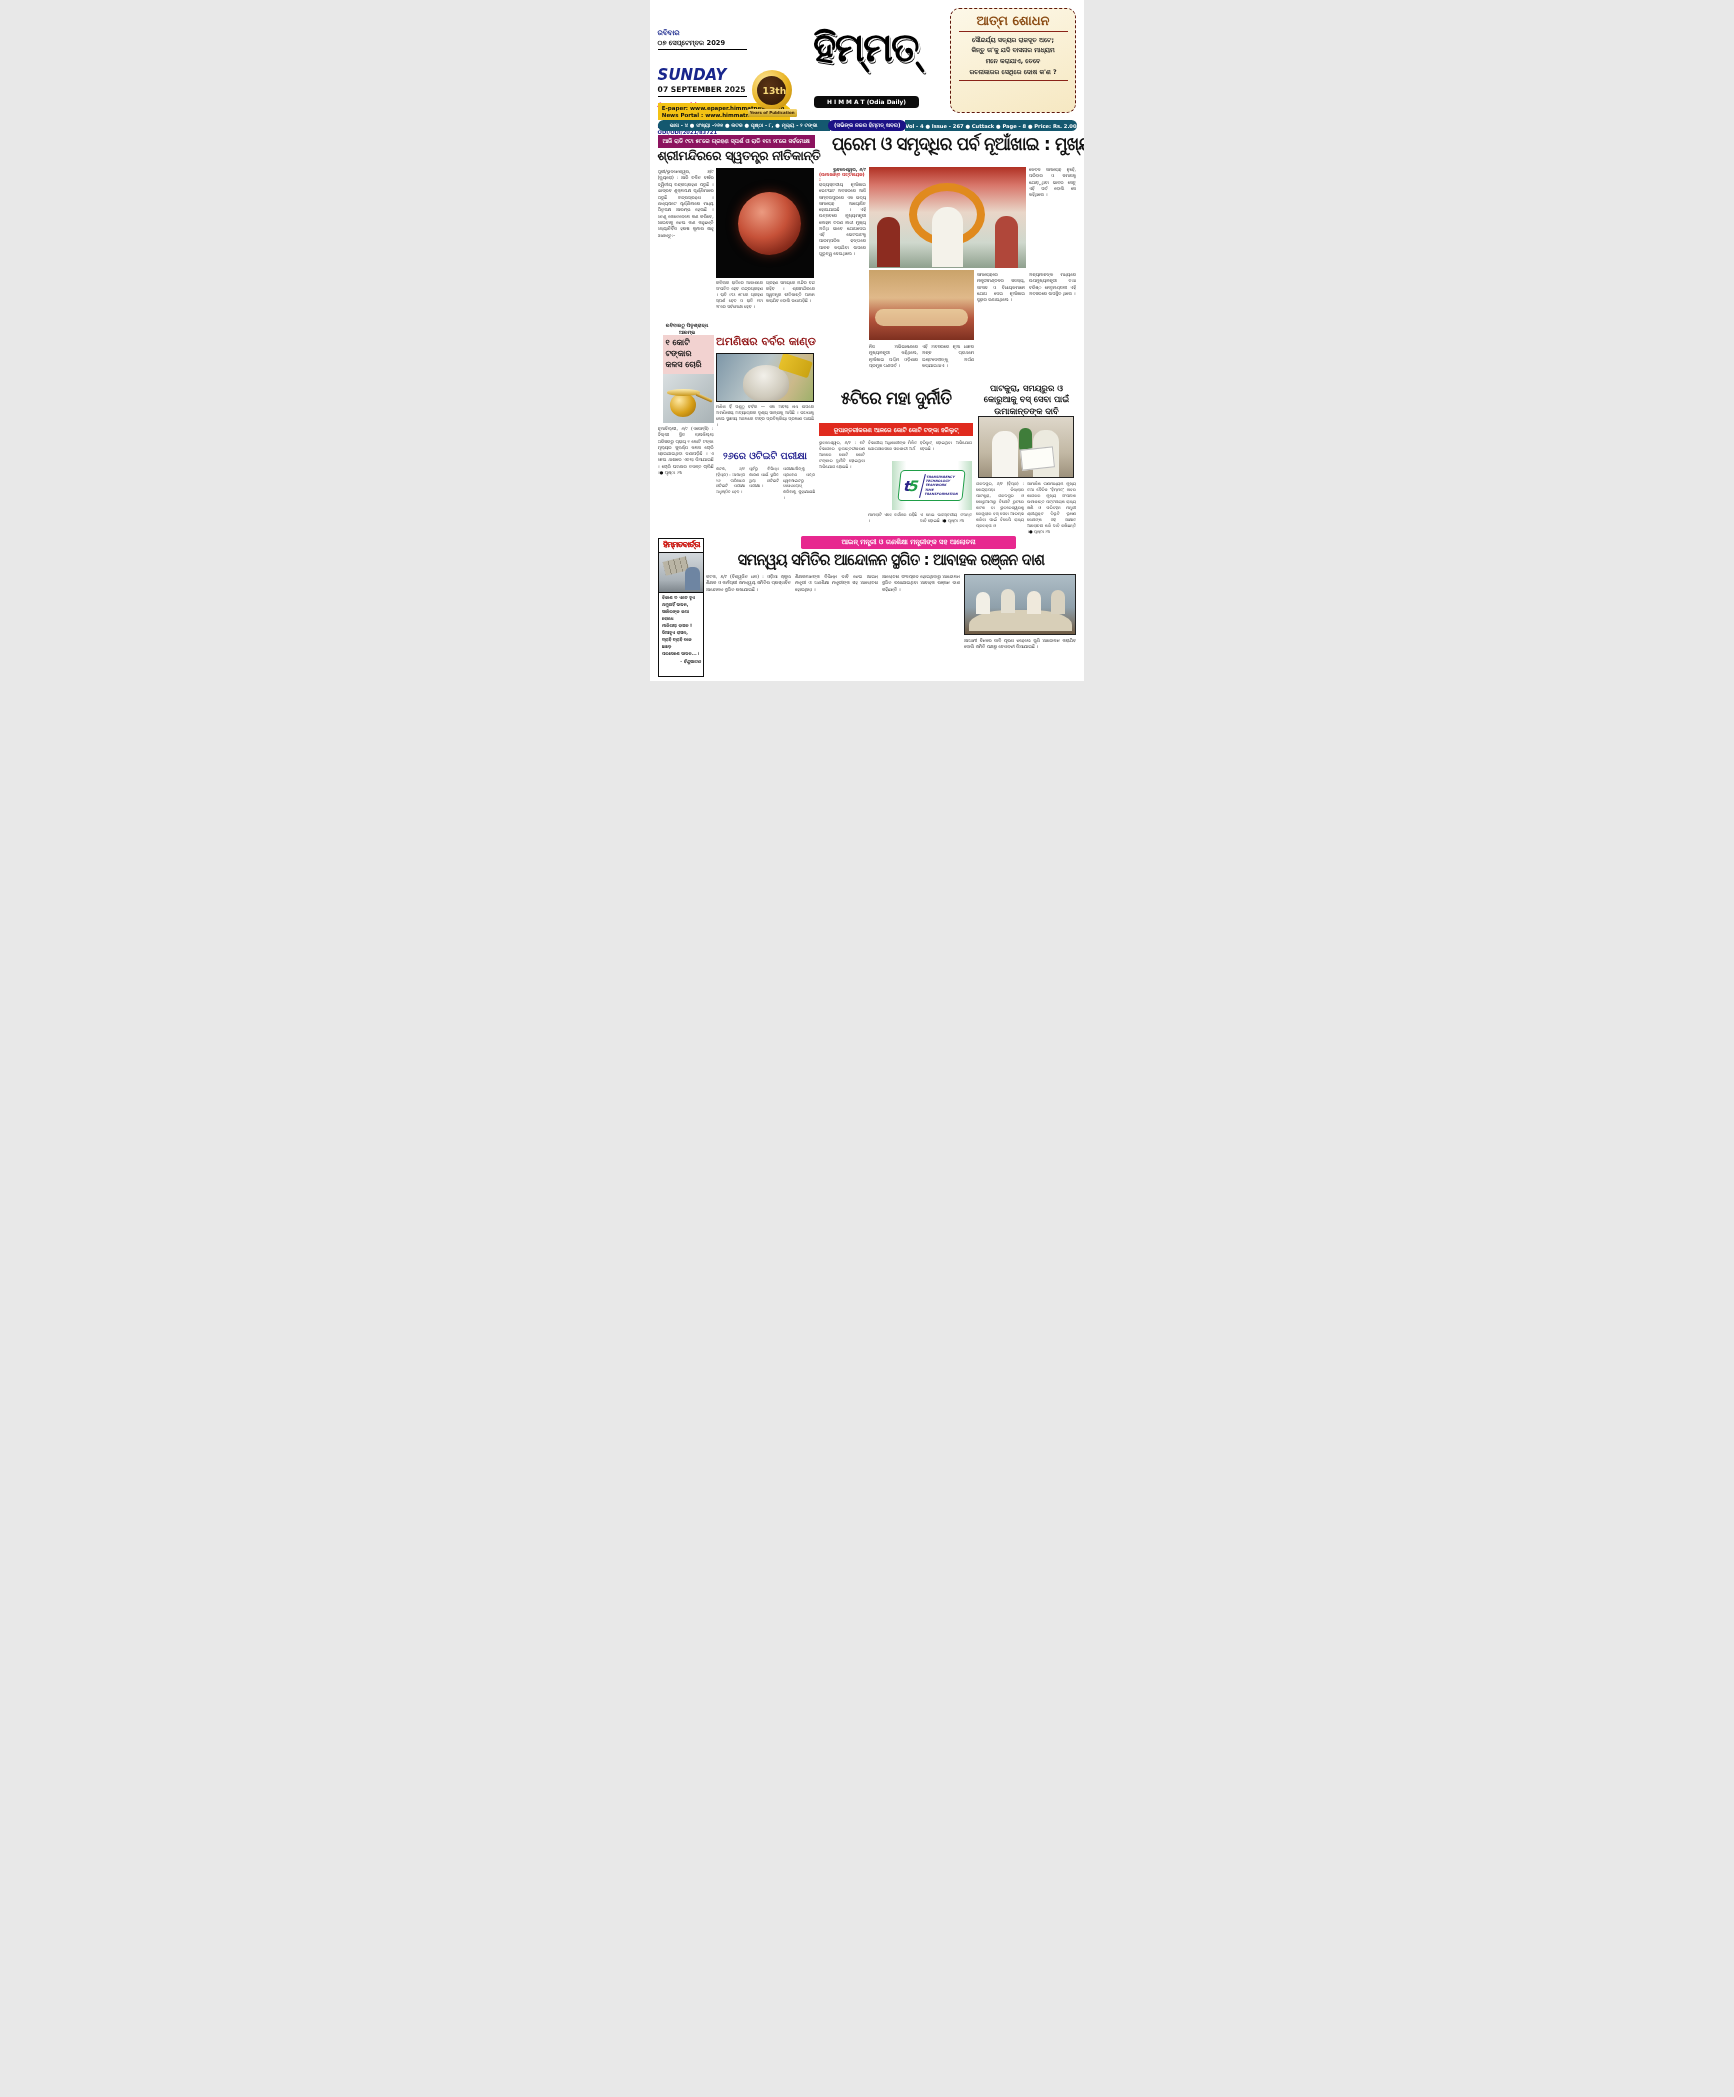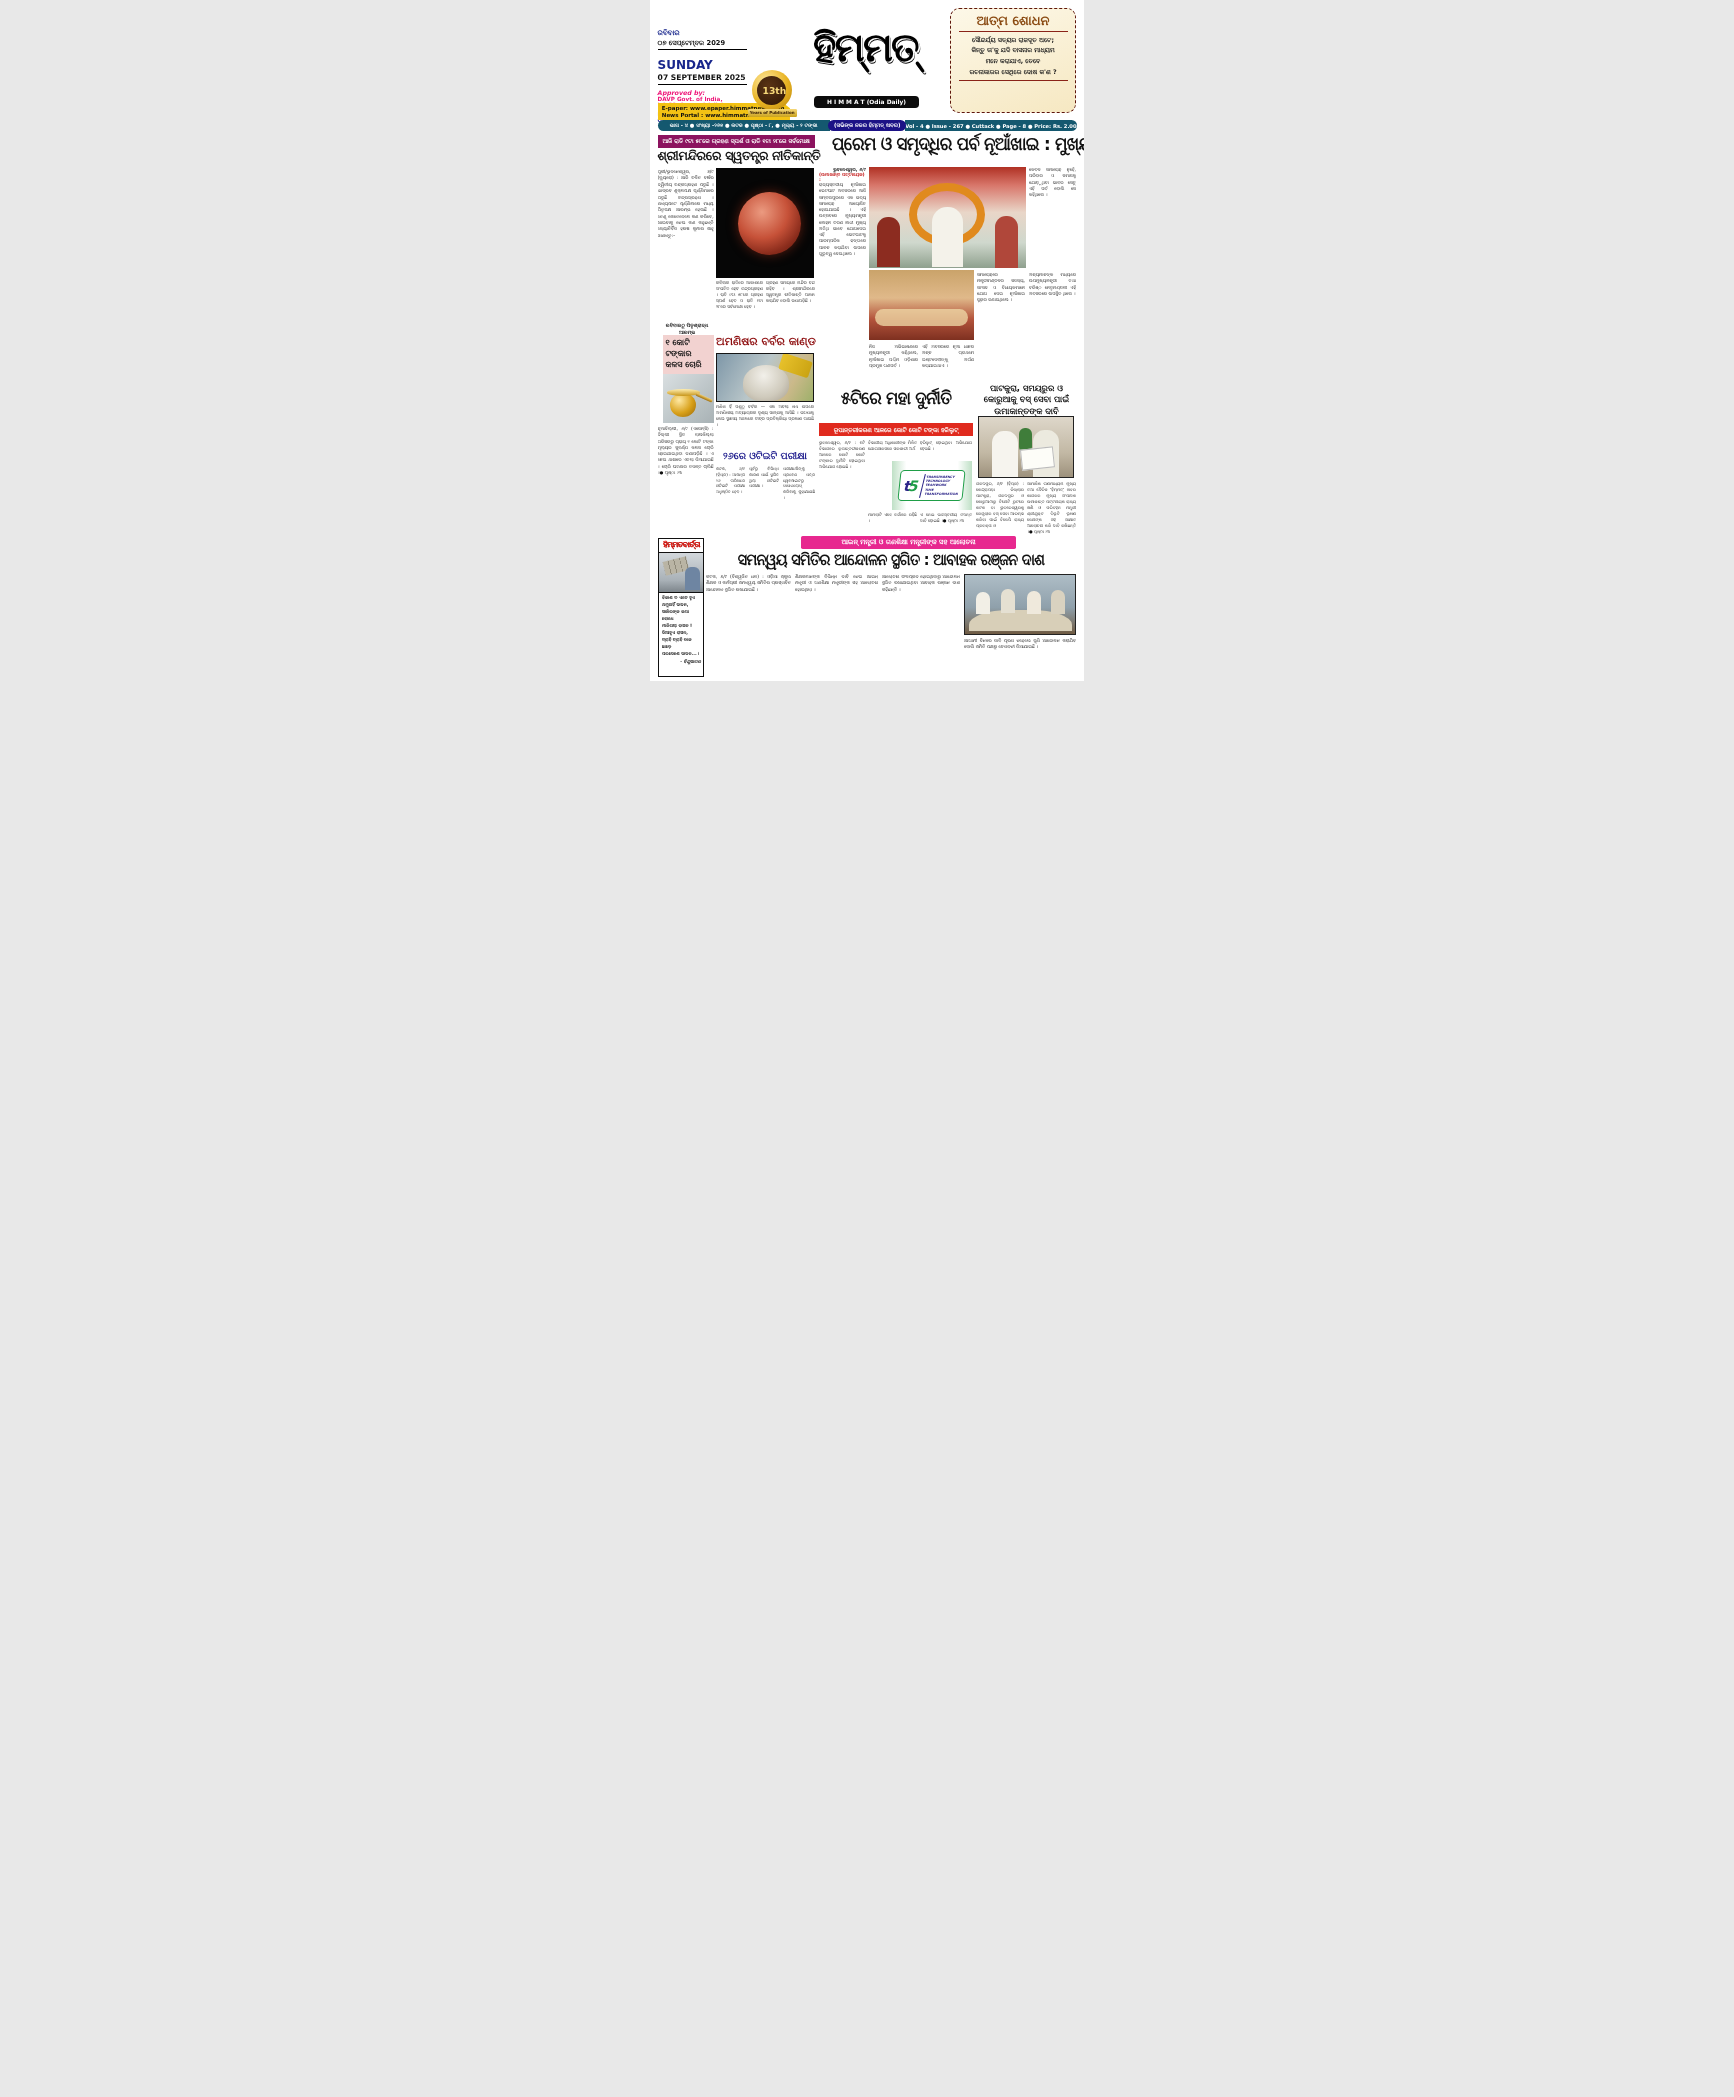--- a/index.html
+++ b/index.html
@@ -12,21 +12,21 @@
   .flexctr{display:flex;align-items:center;justify-content:center;}
 </style>
 </head>
 <body>
 
 <div class="page">
 
   <div class="abs" style="left:7.6px;top:28px;width:89px;">
     <div style="color:#18268c;font-weight:700;font-size:7.1px;">ରବିବାର</div>
     <div style="font-weight:700;font-size:6.7px;border-bottom:0.8px solid #000;padding:1.7px 0 2.5px;">୦୭ ସେପ୍ଟେମ୍ବର 2029</div>
-    <div style="color:#18268c;font-weight:900;font-size:12px;margin-top:8px;">SUNDAY</div>
+    <div style="color:#18268c;font-weight:900;font-size:15px;margin-top:16px;font-style:italic;">SUNDAY</div>
     <div style="font-weight:900;font-size:7.6px;border-bottom:0.8px solid #000;padding:0.8px 0 2.5px;">07 SEPTEMBER 2025</div>
     <div style="color:#ee1578;font-weight:800;font-style:italic;font-size:6.3px;margin-top:3.4px;">Approved by:</div>
     <div style="color:#ee1578;font-weight:800;font-size:5.7px;">DAVP Govt. of India,</div>
     <div style="color:#ee1578;font-weight:800;font-size:5.7px;">I &amp; PR Govt. of Odisha</div>
     <div style="color:#1a1f8c;font-weight:800;font-size:5.2px;margin-top:2.9px;">RNI Regd. No. : ODI/ODI/2021/83721</div>
   </div>
 
   <div class="abs" style="left:7.6px;top:103px;width:124px;background:#f3c214;padding:2.1px 4.2px 2.5px;clip-path:polygon(0 0,95% 0,100% 30%,100% 100%,0 100%);">
     <div style="font-weight:800;font-size:5.5px;">E-paper: www.epaper.himmatnews.com</div>
     <div style="font-weight:800;font-size:5.5px;margin-top:0.8px;">News Portal : www.himmatnews.com</div>

